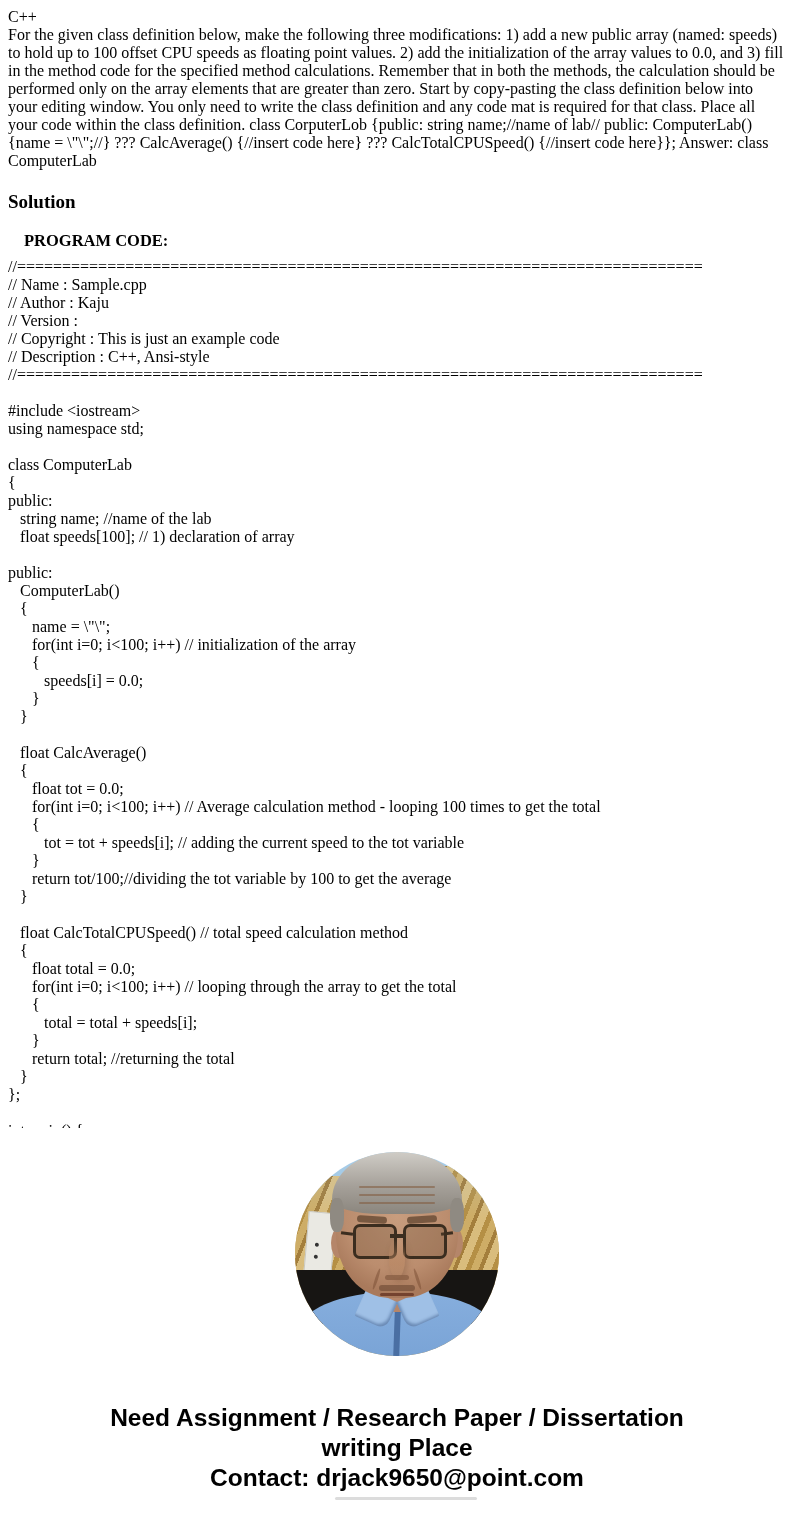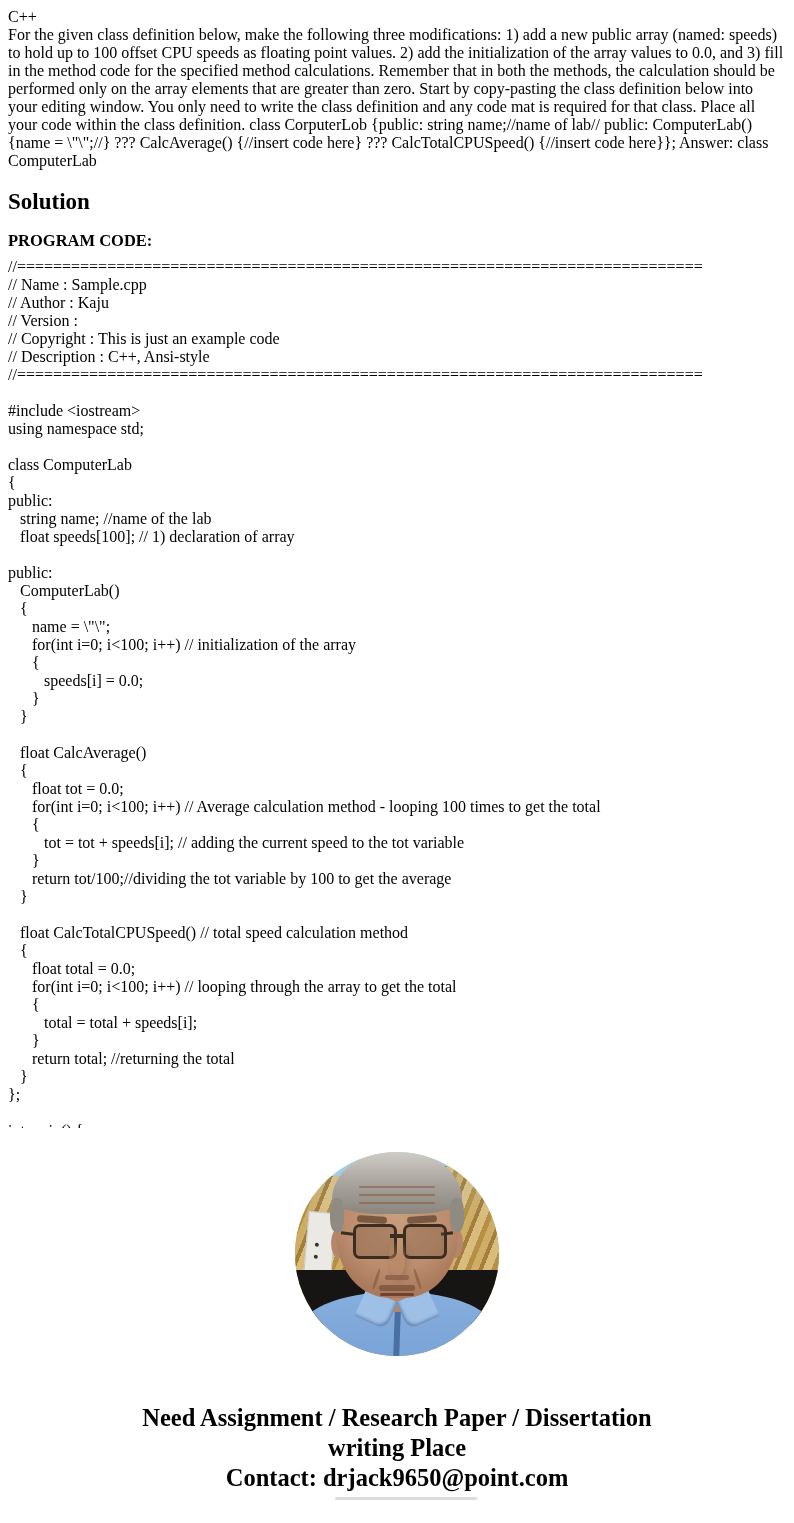--- a/index.html
+++ b/index.html
@@ -8,26 +8,26 @@
     font-family:"Liberation Serif", serif;
     color:#000000;
   }
   .page { padding:8px; }
 
   .cpp-label, .intro-paragraph {
     font-size:16px; line-height:18px; margin:0;
   }
 
   .solution-heading {
-    font-size:23px; line-height:22px; font-weight:bold;
+    font-size:19px; line-height:22px; font-weight:bold;
     margin:21px 0 1px 0;
   }
   .program-code-heading {
     font-size:16.5px; line-height:19px; font-weight:bold;
-    margin:18px 0 0 0;
+    margin:18px 0 0 16px;
   }
 
   pre.program-code {
     font-family:"Liberation Serif", serif;
     font-size:16px; line-height:18px;
     margin:8px 0 0 0; padding:0;
     white-space:pre;
     height:870px; overflow:hidden;
   }
 
@@ -104,21 +104,21 @@
   .av-nose-base { left:90px; top:123px; width:24px; height:5px; background:#8a5f45; border-radius:3px; opacity:.8; }
   .av-fold { top:116px; width:3px; height:22px; background:rgba(120,75,50,.5); border-radius:50%; }
   .av-fold.fl { left:80px; transform:rotate(18deg); }
   .av-fold.fr { left:121px; transform:rotate(-18deg); }
   .av-stache { left:84px; top:133px; width:36px; height:6px; background:rgba(100,65,45,.55); border-radius:3px; }
   .av-mouth { left:85px; top:141px; width:34px; height:3px; background:#74432f; border-radius:2px; }
 
   
   .footer {
     margin-top:47px; text-align:center;
-    font-family:Liberation Serif, serif; font-weight:bold;
+    font-family:Liberation Sans, sans-serif; font-weight:bold;
     font-size:24.5px; line-height:30px; color:#000;
   }
   .contact-underline-artifact {
     width:142px; height:3px; background:#dcdcdc; border-radius:2px;
     margin:4px auto 0 auto; position:relative; left:9px;
   }
 </style>
 </head>
 <body>
 

